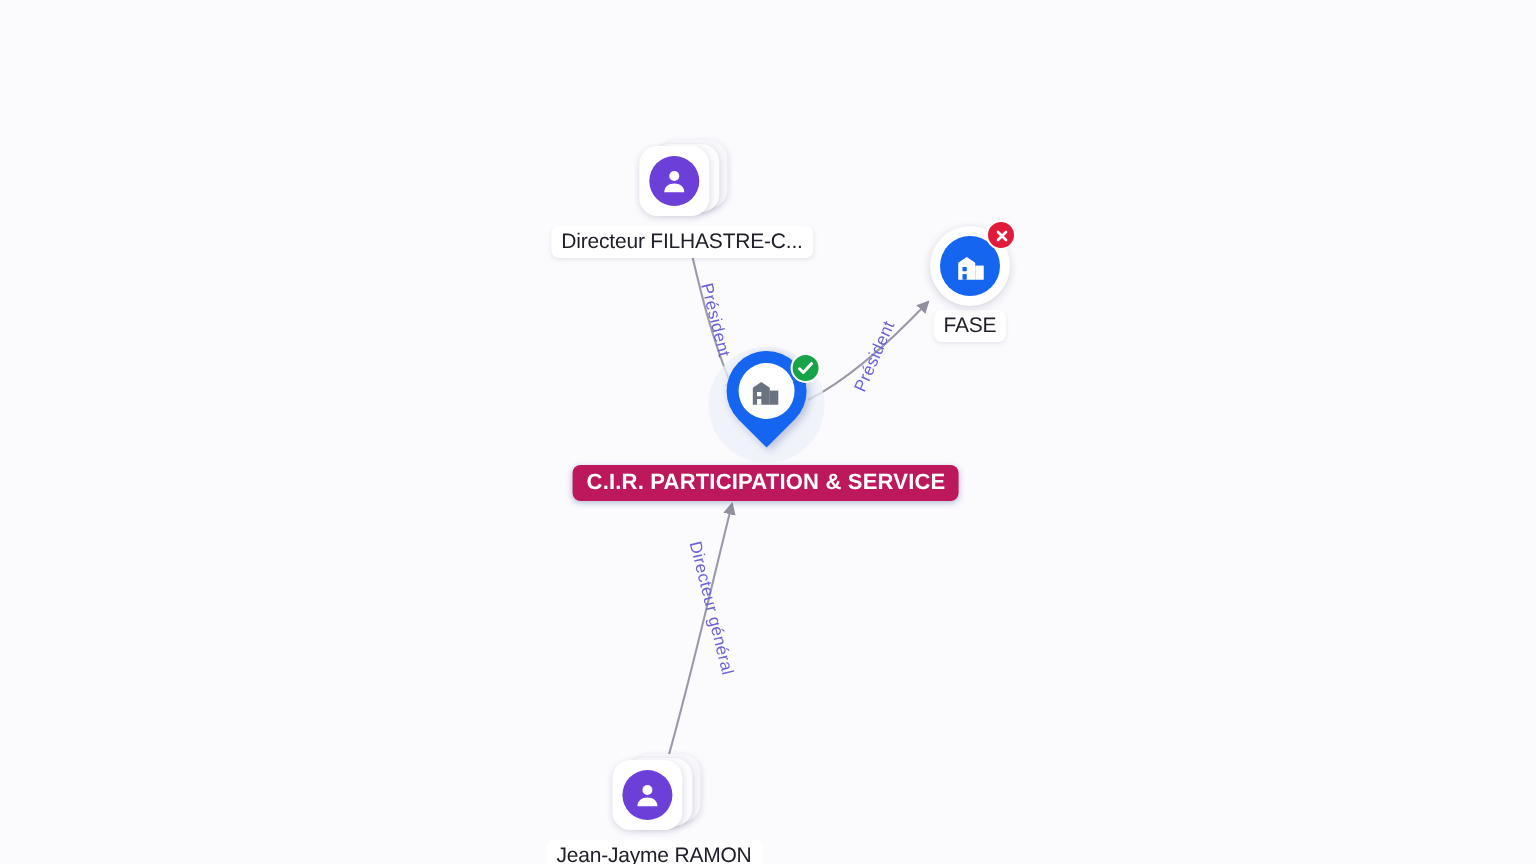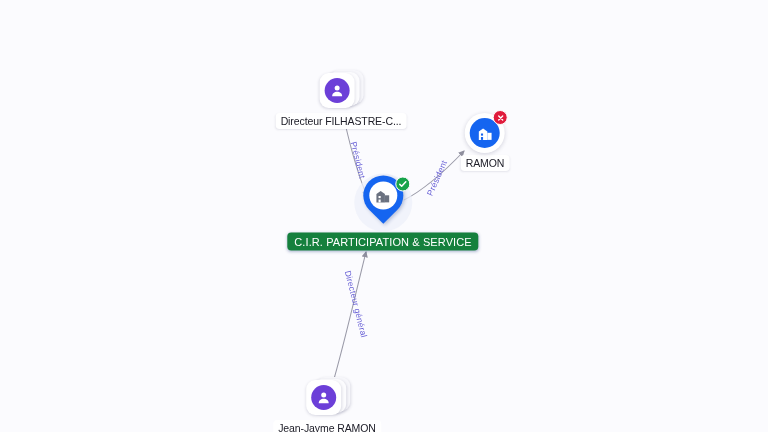--- a/index.html
+++ b/index.html
@@ -136,24 +136,24 @@
     border: 1.6px solid #ffffff;
     box-sizing: border-box;
   }
   .badge.ok   { background: #16a34a; right: -1px; top: 1px; }
   .badge.err  { background: #e01b3c; right: -3px; top: -3px; }
   .badge svg { display:block; }
 
   
   .label-selected {
     margin-top: 1px;
-    background: #15803d;
+    background: #be185d;
     color: #ffffff;
     font-size: 11px;
-    font-weight: 400;
+    font-weight: 700;
     letter-spacing: .1px;
     padding: 3px 7px;
     border-radius: 4px;
     white-space: nowrap;
     box-shadow: 0 1px 3px rgba(20,50,120,.3);
   }
 
   
   .co-circle-wrap {
     position: relative;
@@ -239,21 +239,21 @@
           <rect x="6" y="12" width="3" height="3" fill="#1565f0"></rect>
           <rect x="6" y="17" width="3" height="4" fill="#1565f0"></rect>
         </svg>
       </div>
       <div class="badge err">
         <svg width="8" height="8" viewBox="0 0 24 24" stroke="#ffffff" stroke-width="4" stroke-linecap="round" fill="none">
           <path d="M6 6 L18 18 M18 6 L6 18"></path>
         </svg>
       </div>
     </div>
-    <div class="node-label">RAMON</div>
+    <div class="node-label">FASE</div>
   </div>
 
   <div class="node" style="left:383px; top:213px;">
     <div class="pin-wrap">
       <div class="pin-halo"></div>
       <div class="pin-shape"></div>
       <div class="pin-inner">
         <svg width="17" height="17" viewBox="0 0 24 24" fill="#6b7280">
           <path d="M3 21V9l6-4 6 4v12H3z"></path>
           <rect x="15" y="11" width="6" height="10"></rect>

